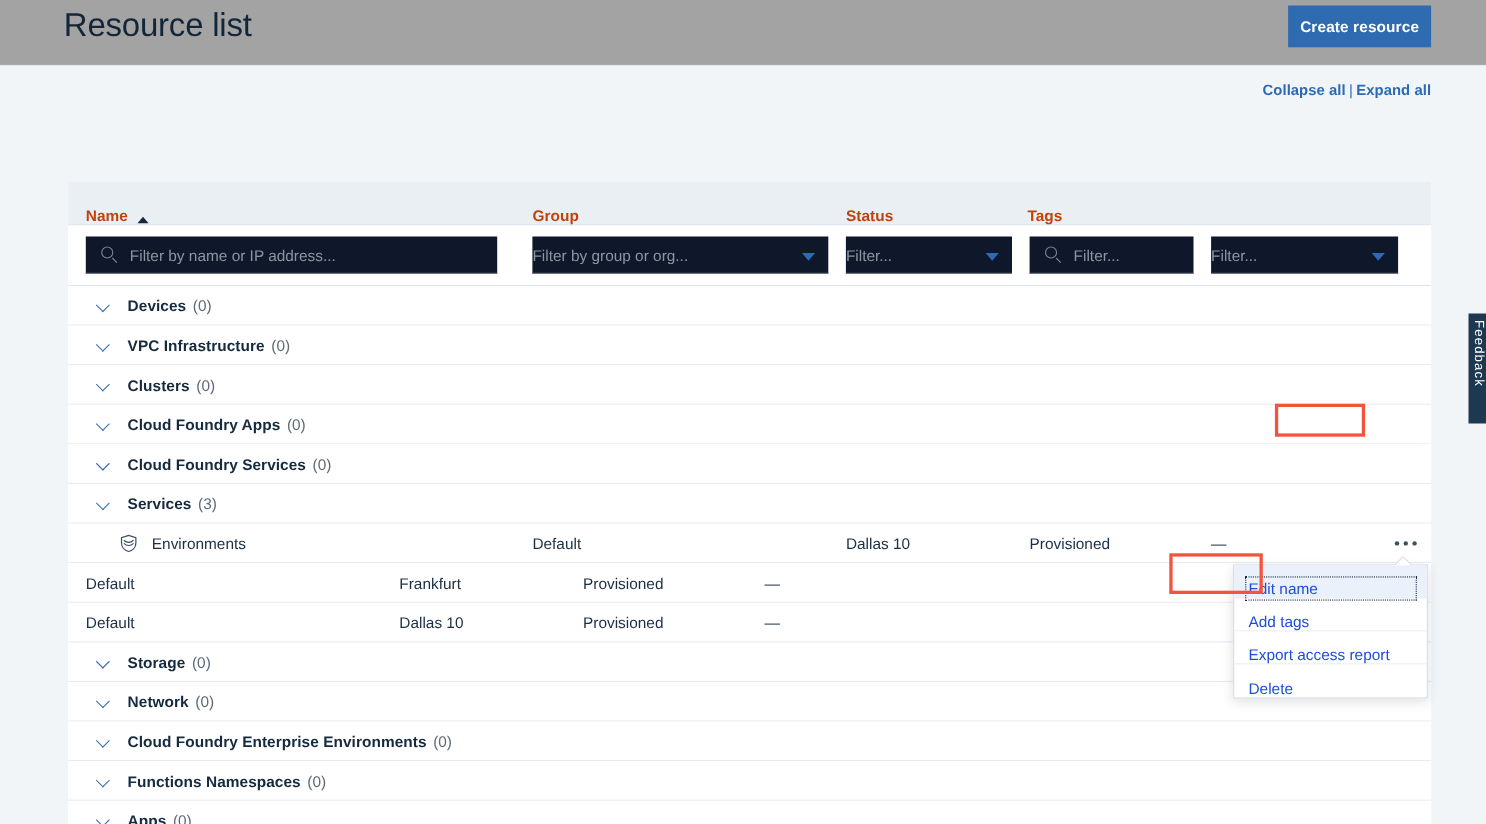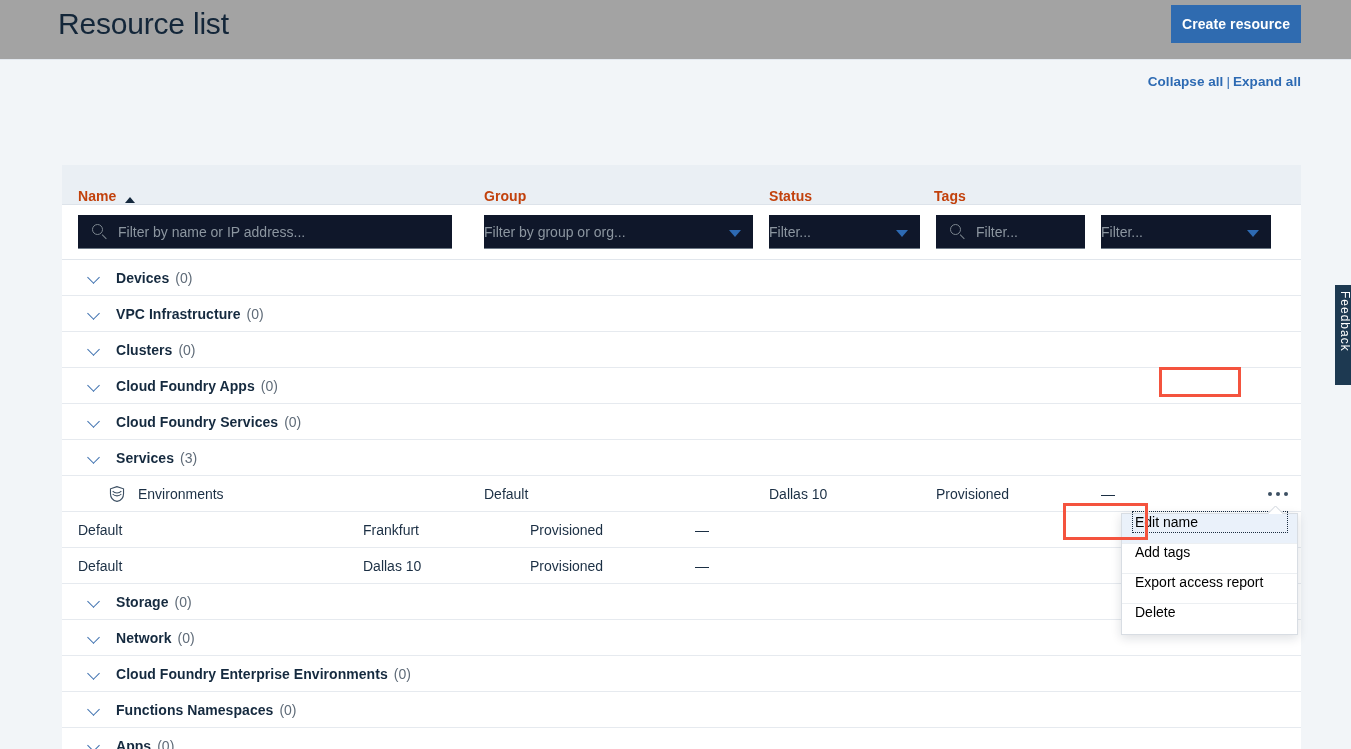--- a/index.html
+++ b/index.html
@@ -300,24 +300,24 @@
     left: 1px; top: 2px;
     width: 12px; height: 12px;
     background: #ffffff;
     border-left: 1px solid #d8dde3;
     border-top: 1px solid #d8dde3;
     transform: rotate(45deg);
   }
   .ctx-item {
     height: 30px;
     display: flex;
-    align-items: flex-start;
+    align-items: flex-end;
     padding-left: 13px;
     font-size: 14px;
-    color: #000000;
+    color: #1d4ed8;
     cursor: pointer;
     border-bottom: 1px solid #eceff2;
   }
   .ctx-item:last-child { border-bottom: none; }
   .ctx-item.focused {
     background: #eaf1fa;
   }
   .ctx-item.focused .ctx-text {
     outline: 1px dotted #1a2c40;
     outline-offset: 2px;

